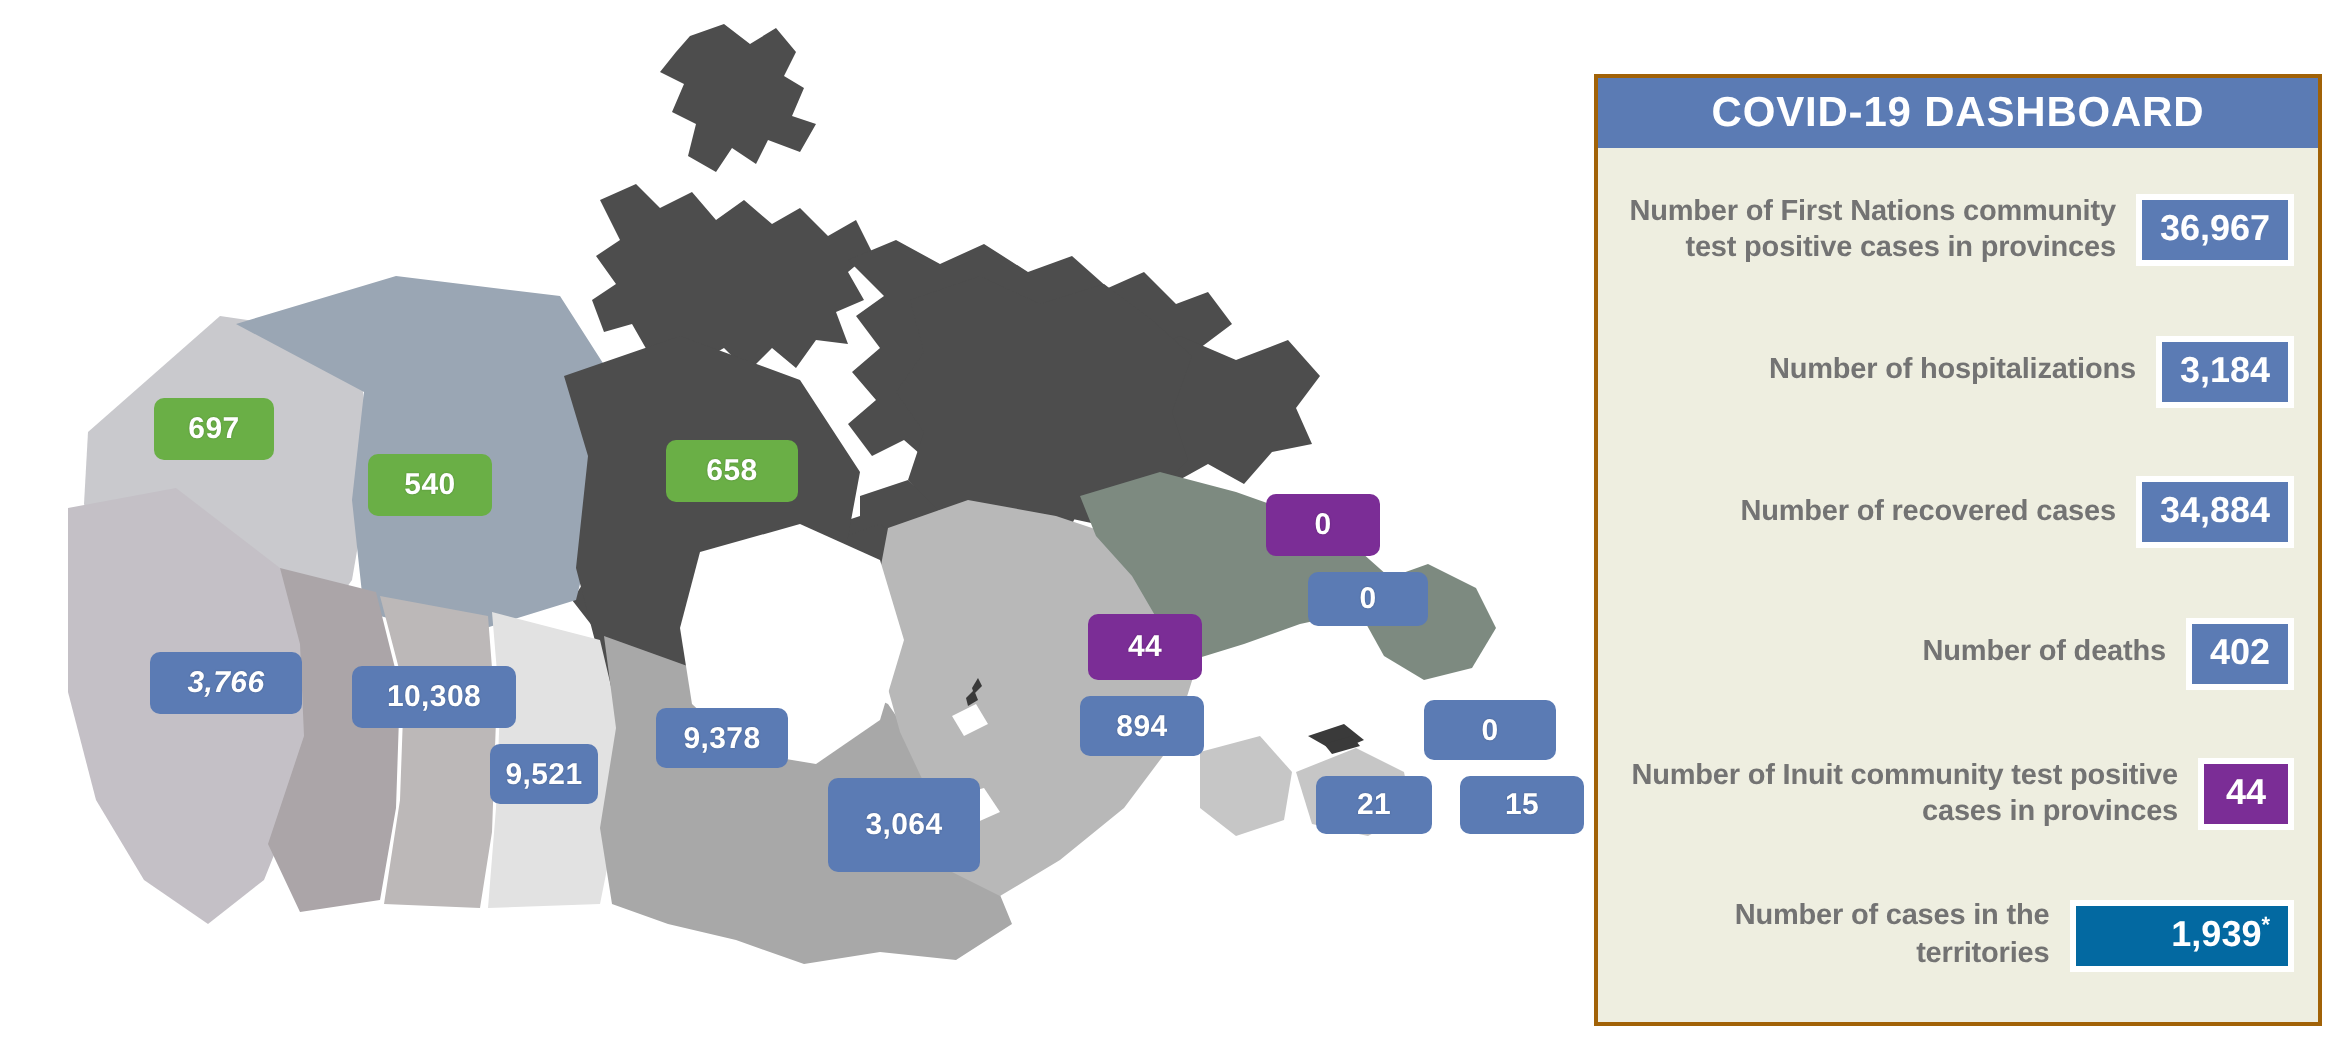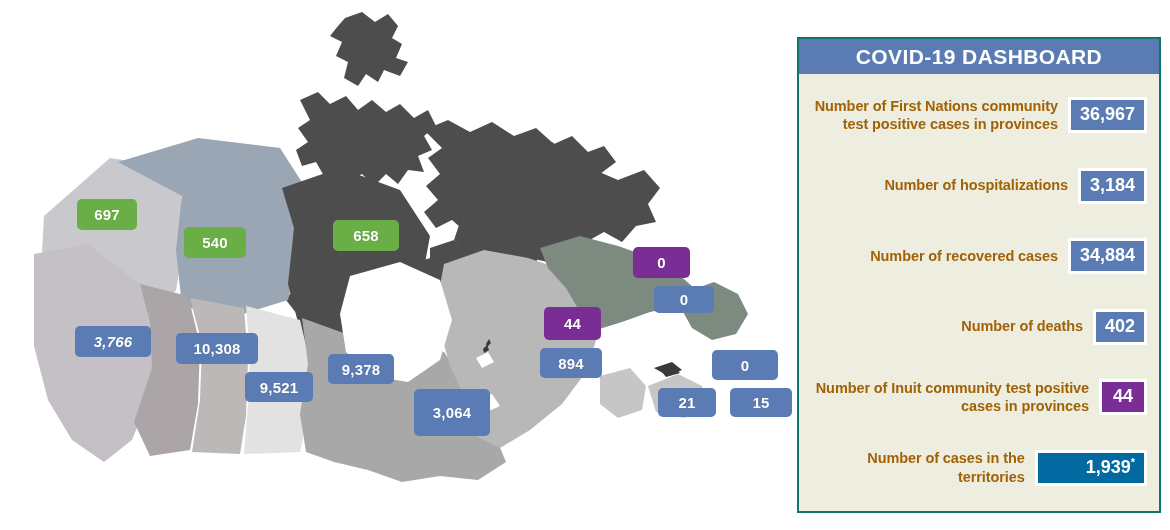--- a/index.html
+++ b/index.html
@@ -53,21 +53,21 @@
   .map-badge.purple{ background: #7b2d96; }
 
   
   #dashboard-panel {
     position: absolute;
     left: 797px;
     top: 37px;
     width: 364px;
     height: 476px;
     box-sizing: border-box;
-    border: 2px solid #0f766e;
+    border: 2px solid #a16207;
     background: #eeeee0;
     display: flex;
     flex-direction: column;
   }
   #dashboard-header {
     background: #5b7bb4;
     color: #ffffff;
     font-weight: bold;
     font-size: 21px;
     letter-spacing: 0.4px;
@@ -89,21 +89,21 @@
     display: flex;
     align-items: center;
     justify-content: flex-end;
     gap: 10px;
   }
   .dash-label {
     text-align: right;
     font-weight: bold;
     font-size: 14.5px;
     line-height: 1.28;
-    color: #a16207;
+    color: #737373;
     flex: 1 1 auto;
     letter-spacing: -0.1px;
   }
   .dash-value {
     flex: 0 0 auto;
     box-sizing: border-box;
     min-width: 48px;
     padding: 5px 9px;
     color: #ffffff;
     font-weight: bold;
@@ -191,21 +191,21 @@
       <div class="map-badge green" style="left: 164px; top: 227px; width: 62px; height: 31px;">540</div>
       <div class="map-badge green" style="left: 313px; top: 220px; width: 66px; height: 31px;">658</div>
       <div class="map-badge purple" style="left: 613px; top: 247px; width: 57px; height: 31px;">0</div>
       <div class="map-badge blue" style="left: 634px; top: 286px; width: 60px; height: 27px;">0</div>
       <div class="map-badge purple" style="left: 524px; top: 307px; width: 57px; height: 33px;">44</div>
       <div class="map-badge blue" style="left: 55px; top: 326px; width: 76px; height: 31px; font-style: italic;">3,766</div>
       <div class="map-badge blue" style="left: 156px; top: 333px; width: 82px; height: 31px;">10,308</div>
       <div class="map-badge blue" style="left: 308px; top: 354px; width: 66px; height: 30px;">9,378</div>
       <div class="map-badge blue" style="left: 520px; top: 348px; width: 62px; height: 30px;">894</div>
       <div class="map-badge blue" style="left: 692px; top: 350px; width: 66px; height: 30px;">0</div>
-      <div class="map-badge blue" style="left: 225px; top: 372px; width: 68px; height: 30px;">9,521</div>
+      <div class="map-badge blue" style="left: 225px; top: 372px; width: 54px; height: 30px;">9,521</div>
       <div class="map-badge blue" style="left: 394px; top: 389px; width: 76px; height: 47px;">3,064</div>
       <div class="map-badge blue" style="left: 638px; top: 388px; width: 58px; height: 29px;">21</div>
       <div class="map-badge blue" style="left: 710px; top: 388px; width: 62px; height: 29px;">15</div>
     </div>
 </div>
 
 <div id="dashboard-panel">
   <div id="dashboard-header">COVID-19 DASHBOARD</div>
   <div id="dashboard-rows">
       <div class="dash-row">

